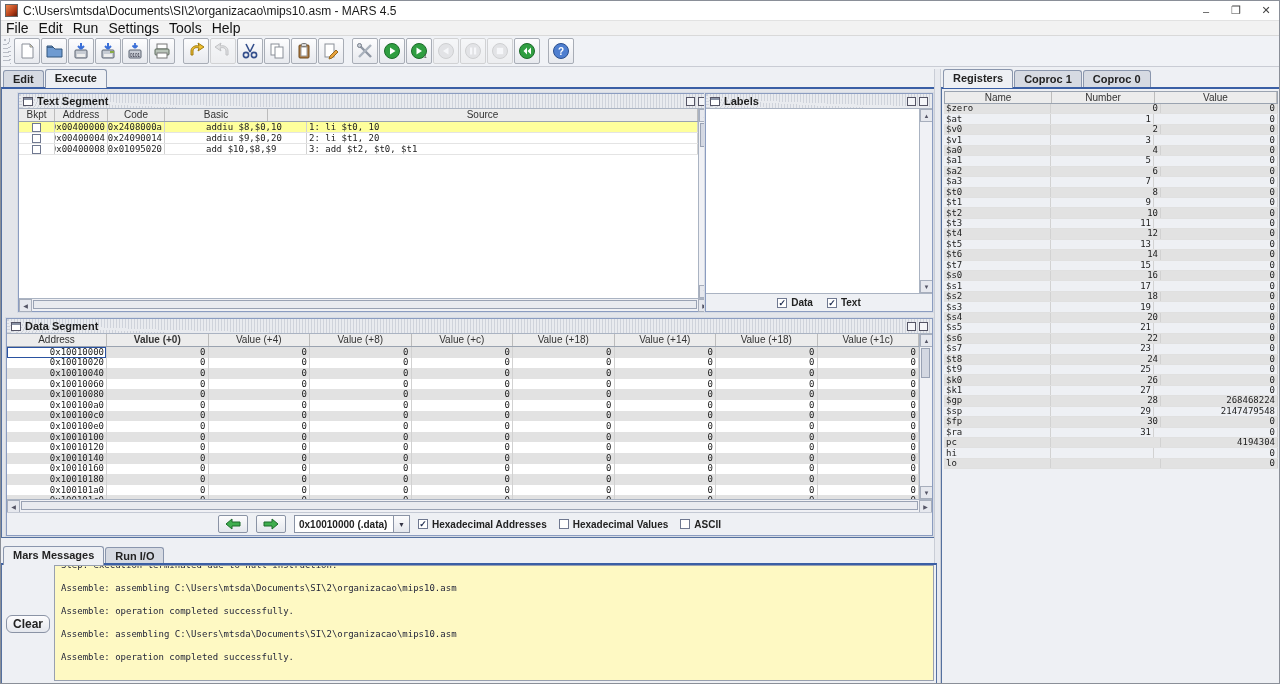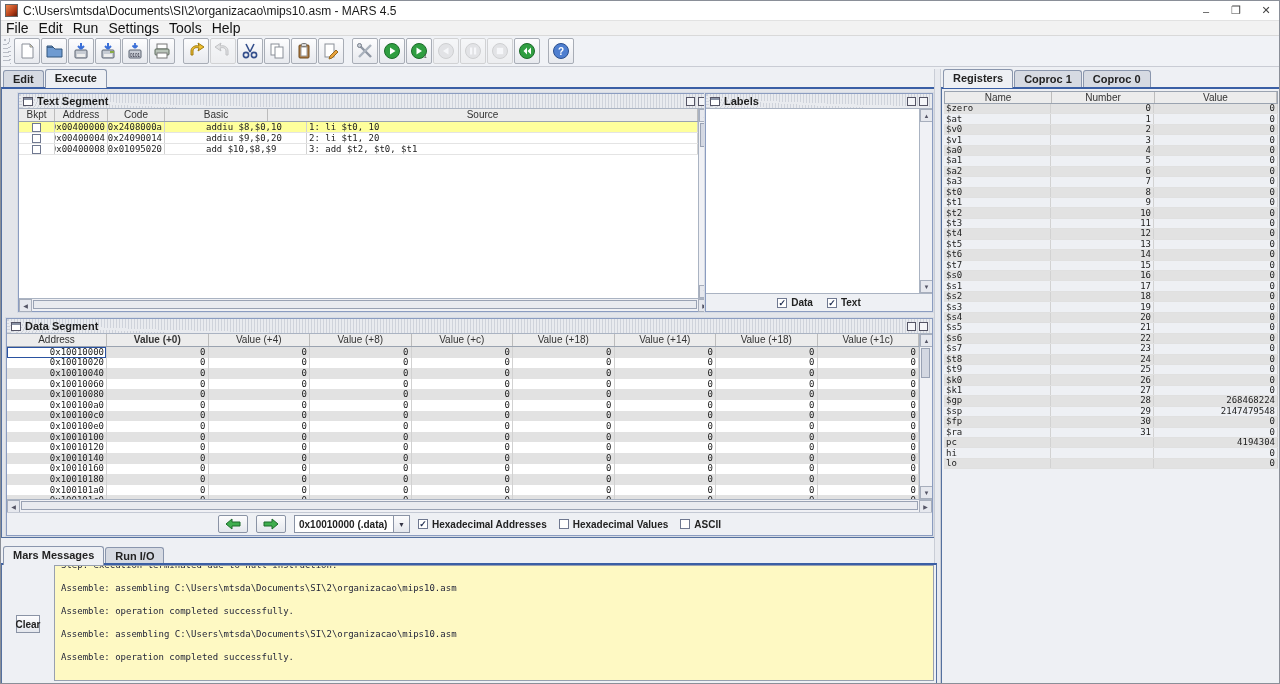--- a/index.html
+++ b/index.html
@@ -133,41 +133,41 @@
   
   #h-splitter { position:absolute; left:0; top:537px; width:936px; height:8px; background:#eef0f4; }
   #v-splitter { position:absolute; left:933px; top:68px; width:7px; height:616px; background:#e8eaef;
     border-left:1px solid #c9cdd6; border-right:1px solid #c9cdd6; }
 
   
   #msg-tabs { left:2px; top:545px; }
   #messages-panel { position:absolute; left:0; top:562px; width:936px; height:121px;
     background:#eef0f4; border:1px solid #54709f; border-top:2px solid #3a5fa5; display:flex; }
   #msg-left { flex:0 0 52px; display:flex; align-items:center; justify-content:center; }
-  #clear-btn { width:24px; height:18px; border:1px solid #8a93a5; border-radius:0;
-    background:linear-gradient(#fcfcfd,#e4e7ed); font-size:10px; font-weight:bold;
+  #clear-btn { width:44px; height:18px; border:1px solid #8a93a5; border-radius:6px;
+    background:linear-gradient(#fcfcfd,#e4e7ed); font-size:12px; font-weight:bold;
     display:flex; align-items:center; justify-content:center; }
   #messages-output { flex:1 1 auto; margin:0 2px 2px 0; background:#fef9c3; border:1px solid #98a0b0;
     overflow:hidden; padding:0 0 0 6px; }
   .msg-line { font-family:"DejaVu Sans Mono", monospace; font-size:9px; line-height:23px;
     white-space:pre; color:#23263a; }
 
   
   #right-tabs { left:942px; top:68px; }
   #registers-panel { position:absolute; left:940px; top:86px; width:340px; height:598px;
     background:#eef0f4; border:1px solid #54709f; border-top:2px solid #3a5fa5; }
   #reg-table { position:absolute; left:2px; top:2px; right:2px; }
   #reg-header { display:flex; background:#ececec; border:1px solid #9aa3b0; height:13px; }
   .reg-th { font-size:10px; color:#333; text-align:center; line-height:12px; border-right:1px solid #bcbcbc; }
   .reg-row { display:flex; height:10.45px; border-bottom:1px solid #e0e0e0; }
   .reg-c-name  { width:107px; }
   .reg-c-num   { width:103px; justify-content:flex-end; }
   .reg-c-val   { flex:1; justify-content:flex-end; }
 
-  .striped-gray { background:#e2e2e2; }
+  .striped-gray { background:#e2e2e2;gap:7px; }
   .hl-yellow { background:#feff9c !important; }
   .sel-cell { background:#fff !important; box-shadow:inset 0 0 0 1px #2a52a0; }
 </style>
 </head>
 <body>
 
 <div id="app">
 
   <div id="titlebar">
     <div class="app-icon"></div>

